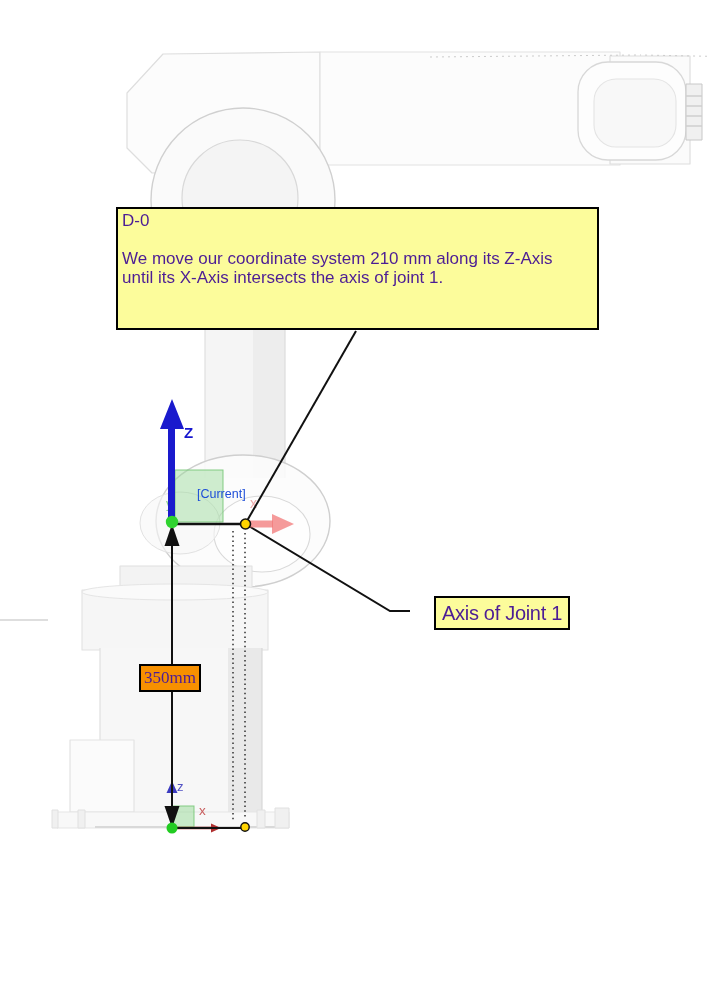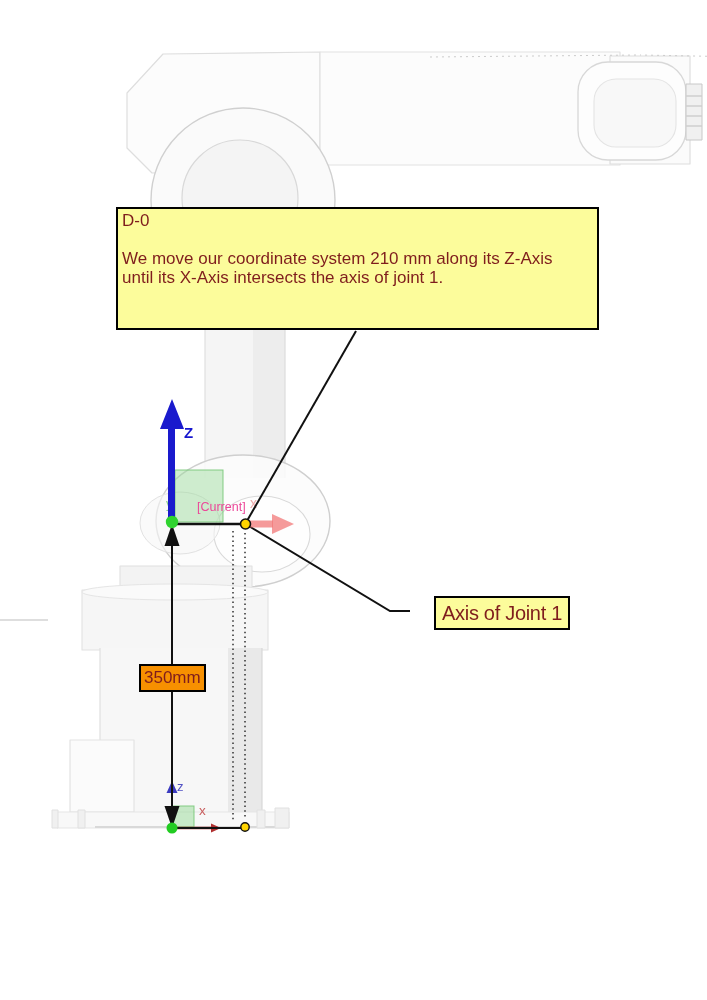--- a/index.html
+++ b/index.html
@@ -1,36 +1,36 @@
 <!DOCTYPE html>
 <html><head>
 <meta charset="utf-8">
 <style>
   html,body{margin:0;padding:0;background:#fff;}
   #stage{
     position:relative;width:707px;height:1000px;overflow:hidden;
     background:#fff;font-family:"Liberation Sans", sans-serif;
   }
   #bg-svg{position:absolute;left:0;top:0;width:707px;height:1000px;}
-  .overlay{position:absolute;box-sizing:border-box;color:#7f1d1d;}
+  .overlay{position:absolute;box-sizing:border-box;color:#4c1d95;}
   .callout{
     left:116px;top:207px;width:483px;height:123px;
     background:#fcfc9b;border:2px solid #000;
     font-size:17px;line-height:19px;padding:2px 4px;
   }
   .cl{white-space:nowrap;height:19px;}
   .joint-label{
     left:410px;top:596px;background:#fcfc9b;border:2px solid #000;
     font-size:20px;line-height:30px;padding:0 6px;letter-spacing:-0.3px;margin-left:24px;
   }
   .dim-label{
     left:139px;top:664px;background:#f79000;border:2px solid #000;
-    font-size:17px;line-height:24px;padding:0 3px;
+    font-size:17px;line-height:24px;padding:0 3px;font-family:Liberation Serif, serif;
   }
-  .current-label{left:197px;top:500px;font-size:12.5px;color:#ec4899;}
+  .current-label{left:197px;top:487px;font-size:12.5px;color:#1d4ed8;}
   .ztop-label{left:184px;top:424px;font-size:15px;font-weight:bold;color:#1717cf;}
   .zbot-label{left:177px;top:779px;font-size:13px;color:#5151c4;}
   .xbot-label{left:199px;top:803px;font-size:13.5px;color:#c95f5f;}
 </style>
 </head>
 <body>
 
 <div id="stage">
 
   <svg id="bg-svg" viewBox="0 0 707 1000">

